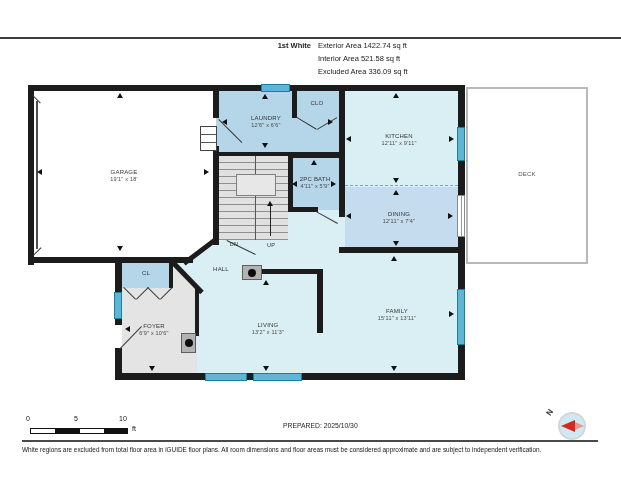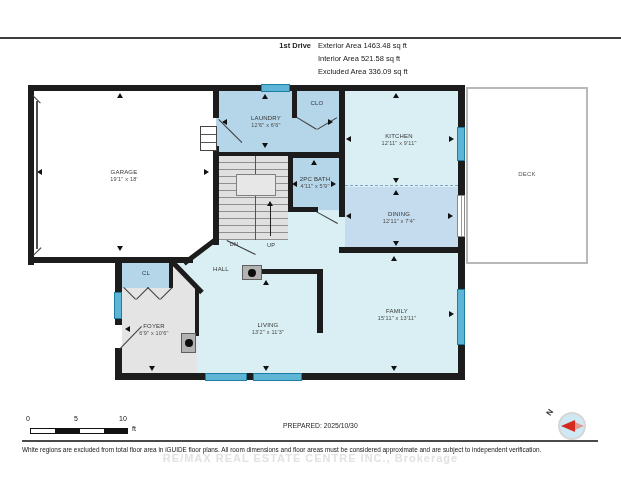--- a/index.html
+++ b/index.html
@@ -38,22 +38,22 @@
           background:repeating-linear-gradient(to bottom,#e0e0e0 0 6px,#8f8f8f 6px 7px);}
   #compass{position:absolute;left:558px;top:412px;width:28px;height:28px;border-radius:50%;
            background:#cfe9f4;border:2px solid #d6d6d6;box-sizing:border-box;z-index:10;}
 </style>
 </head>
 <body>
 
 <div id="canvas">
 
   <div class="hline" style="left:0;top:37px;width:621px;height:2px;"></div>
-  <div class="areaTxt" style="left:255px;top:41px;width:56px;text-align:right;font-weight:bold;">1st Drive</div>
-  <div class="areaTxt" style="left:318px;top:41px;">Exterior Area 1463.48 sq ft</div>
+  <div class="areaTxt" style="left:255px;top:41px;width:56px;text-align:right;font-weight:bold;">1st White</div>
+  <div class="areaTxt" style="left:318px;top:41px;">Exterior Area 1422.74 sq ft</div>
   <div class="areaTxt" style="left:318px;top:54px;">Interior Area 521.58 sq ft</div>
   <div class="areaTxt" style="left:318px;top:67px;">Excluded Area 336.09 sq ft</div>
 
   <div id="deck"></div>
 
   <div class="fill" style="left:216px;top:88px;width:127px;height:67px;background:#b5d5e8;"></div>
   <div class="fill" style="left:343px;top:88px;width:118px;height:99px;background:#daeff3;"></div>
   <div class="fill" style="left:343px;top:187px;width:118px;height:64px;background:#c5dcee;"></div>
   <div class="fill" style="left:219px;top:208px;width:126px;height:168px;background:#daeff3;"></div>
   <div class="fill" style="left:190px;top:236px;width:29px;height:140px;background:#daeff3;"></div>
@@ -216,15 +216,14 @@
   </div>
 
   <div id="prepared">PREPARED: 2025/10/30</div>
   <div id="compass">
     <div style="position:absolute;left:1px;top:6px;width:0;height:0;border-top:6px solid transparent;border-bottom:6px solid transparent;border-right:14px solid #d42a20;"></div>
     <div style="position:absolute;left:15px;top:8px;width:0;height:0;border-top:4px solid transparent;border-bottom:4px solid transparent;border-left:9px solid #e39a93;"></div>
   </div>
   <div class="abs" style="left:547px;top:408px;font-size:8px;font-weight:bold;color:#333;transform:rotate(-55deg);z-index:10;">N</div>
   <div class="hline" style="left:22px;top:440px;width:576px;height:2px;background:#4a4a4a;"></div>
   <div id="disclaimer">White regions are excluded from total floor area in iGUIDE floor plans. All room dimensions and floor areas must be considered approximate and are subject to independent verification.</div>
-  <div id="watermark">RE/MAX REAL ESTATE CENTRE INC., Brokerage</div>
 
 </div>
 
 </body></html>

